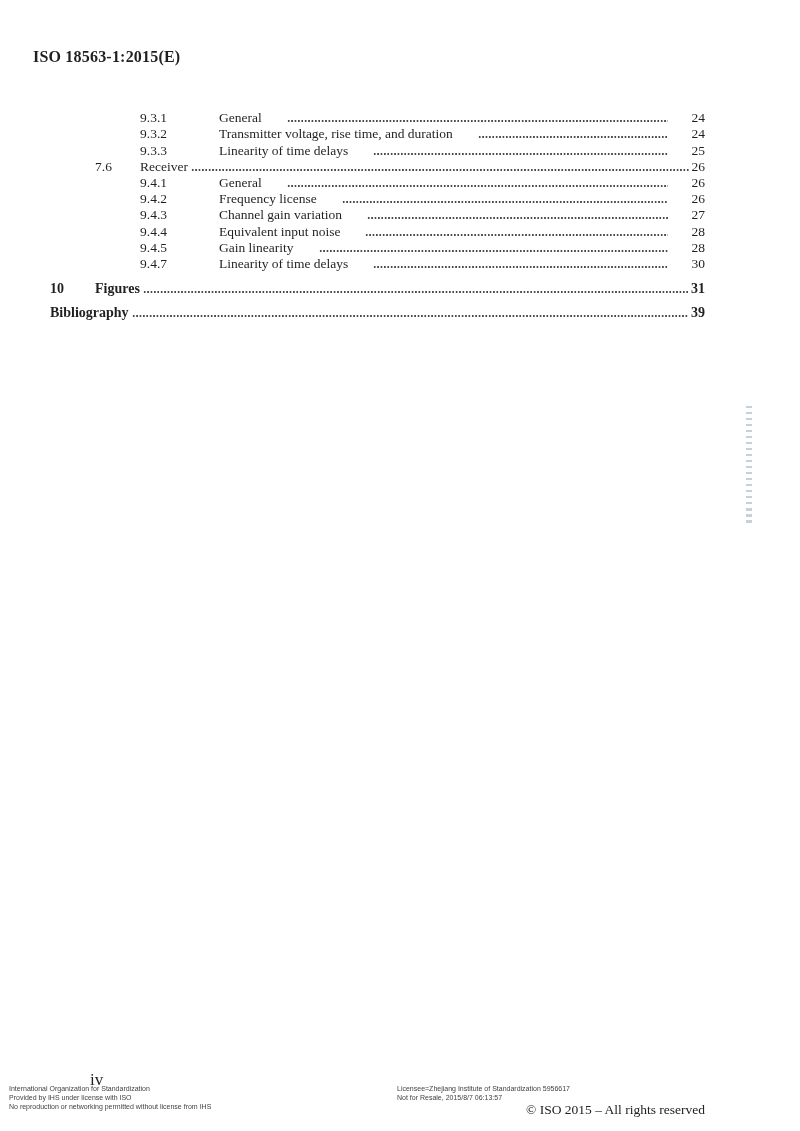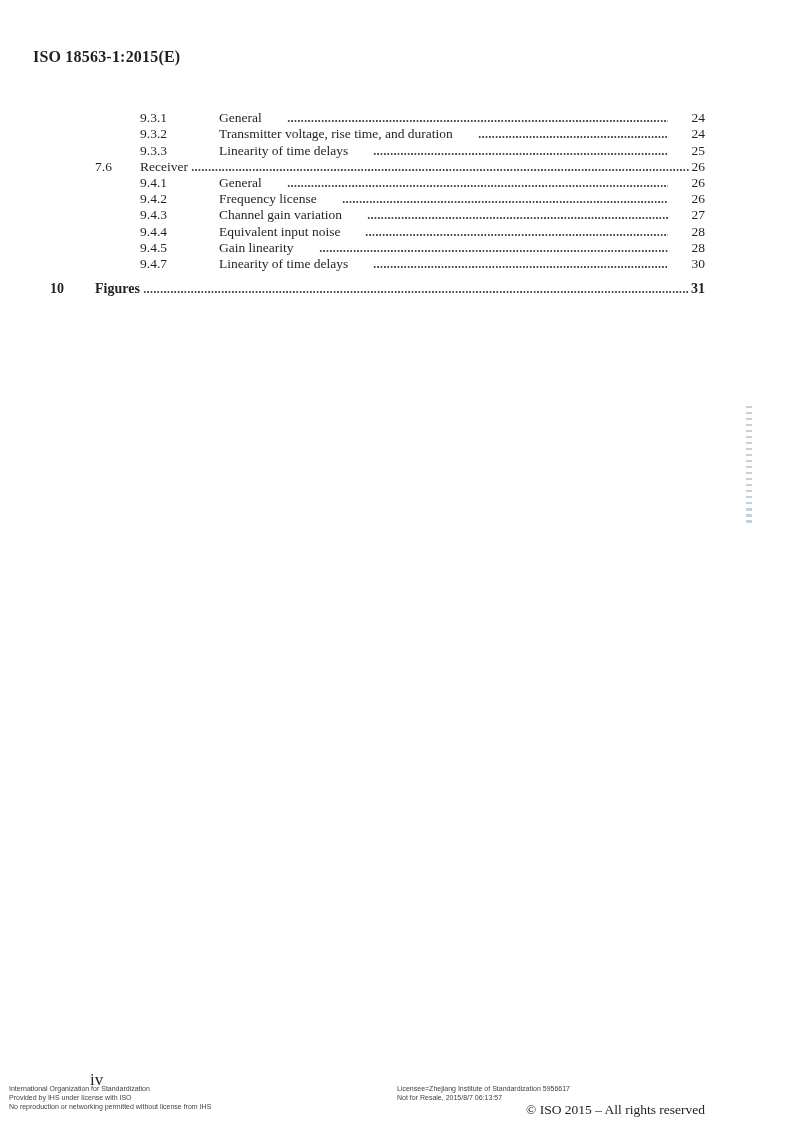--- a/index.html
+++ b/index.html
@@ -172,20 +172,25 @@
         <span class="title">Linearity of time delays</span>
         <span class="leader"></span>
         <span class="pagenum">30</span>
       </div>
       <div class="toc-row lvl0 bold">
         <span class="num">10</span>
         <span class="title">Figures</span>
         <span class="leader"></span>
         <span class="pagenum">31</span>
       </div>
+      <div class="toc-row lvl0 bold">
+        <span class="title">Bibliography</span>
+        <span class="leader"></span>
+        <span class="pagenum">39</span>
+      </div>
     </div>
 
   <div class="right-margin-marks"></div>
 
   <div class="footer-pagenum">iv</div>
 
   <div class="footer-left">
     <div>International Organization for Standardization</div>
     <div>Provided by IHS under license with ISO</div>
     <div>No reproduction or networking permitted without license from IHS</div>

